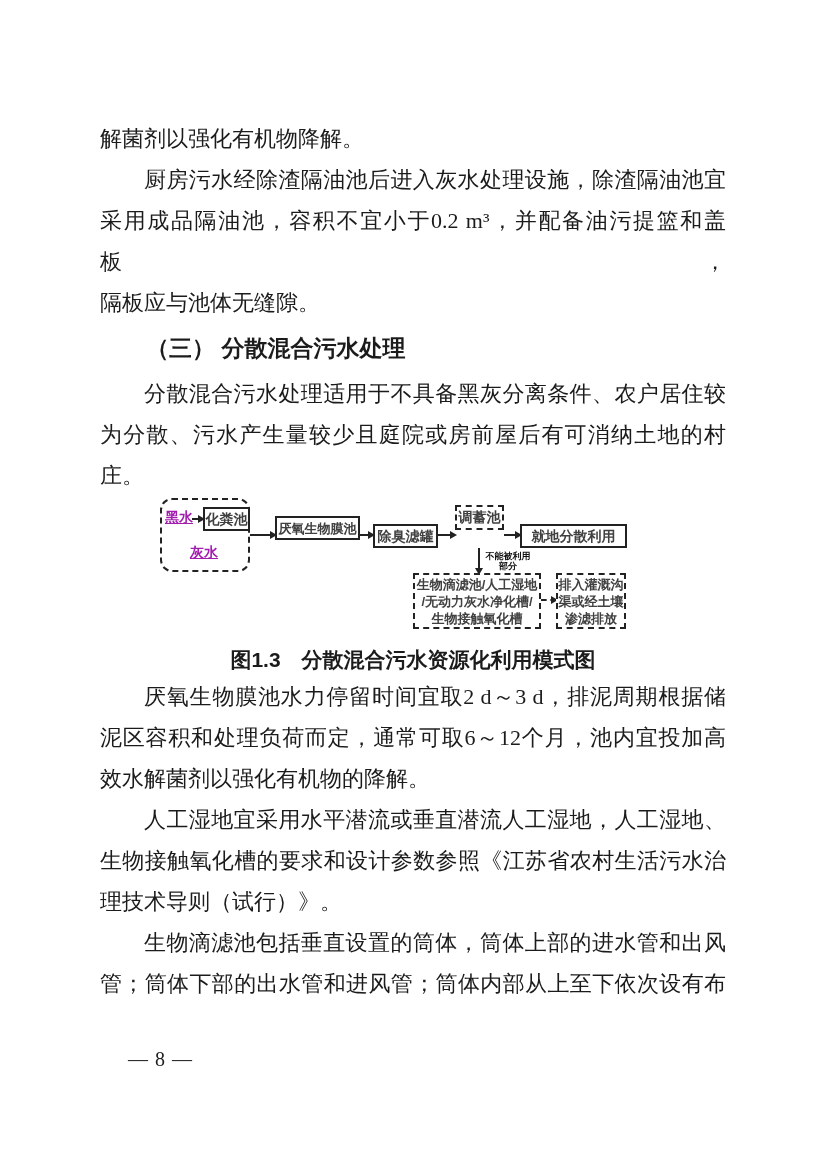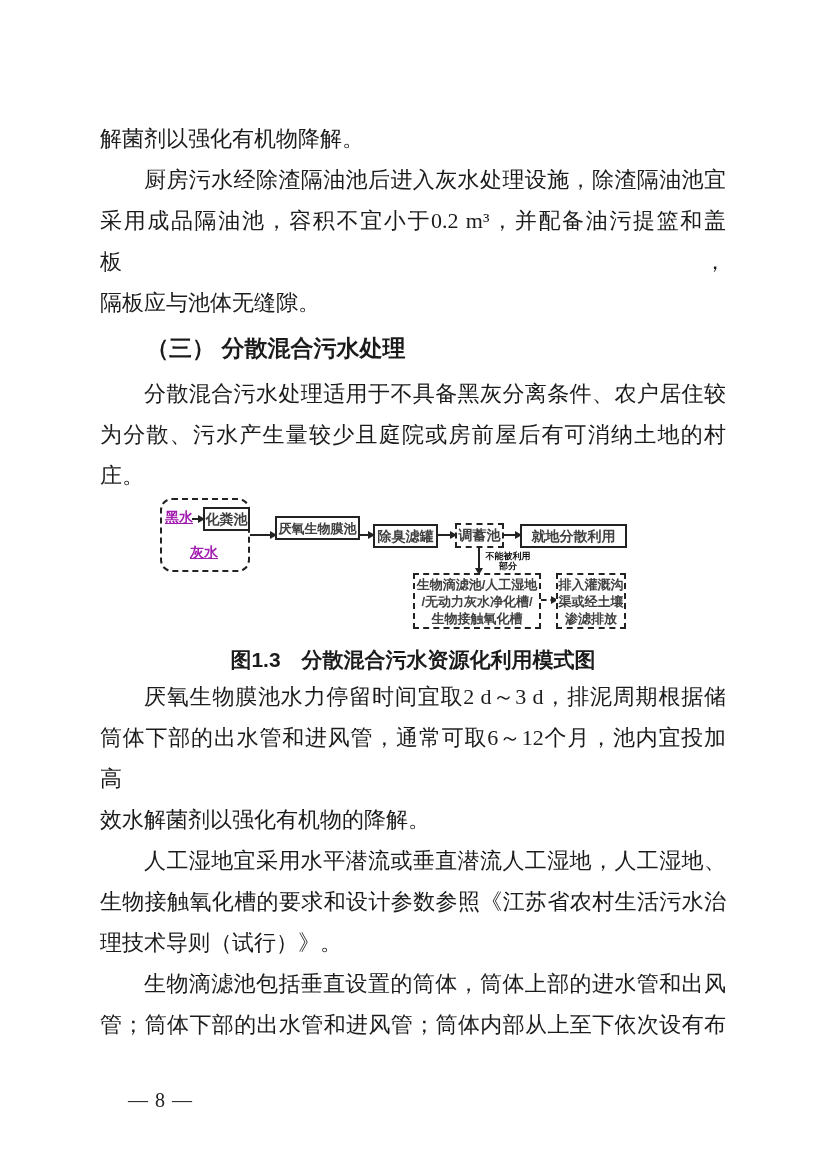--- a/index.html
+++ b/index.html
@@ -85,21 +85,21 @@
     </div>
 
     <div class="ah" style="left:202px;top:38px;width:13px;"></div>
 
     <div class="dnode" style="left:215px;top:28px;width:65px;height:24px;">
       <span>除臭滤罐</span>
     </div>
 
     <div class="ah" style="left:280px;top:38px;width:17px;"></div>
 
-    <div class="dnode dashed" style="left:297px;top:27px;width:49px;height:25px;">
+    <div class="dnode dashed" style="left:297px;top:9px;width:49px;height:25px;">
       <span>调蓄池</span>
     </div>
 
     <div class="ah" style="left:346px;top:38px;width:16px;"></div>
 
     <div class="dnode" style="left:362px;top:28px;width:107px;height:24px;">
       <span>就地分散利用</span>
     </div>
 
     <div class="av" style="left:320px;top:52px;height:25px;"></div>
@@ -119,21 +119,21 @@
     <div class="dnode dashed m13" style="left:398px;top:77px;width:70px;height:56px;">
       <div>排入灌溉沟</div>
       <div>渠或经土壤</div>
       <div>渗滤排放</div>
     </div>
   </div>
 
   <div class="figcap">图1.3　分散混合污水资源化利用模式图</div>
 
   <div class="bl fill ind">厌氧生物膜池水力停留时间宜取2 d～3 d，排泥周期根据储</div>
-  <div class="bl fill">筒体下部的出水管和进风管，通常可取6～12个月，池内宜投加高</div>
+  <div class="bl fill">泥区容积和处理负荷而定，通常可取6～12个月，池内宜投加高</div>
   <div class="bl endl">效水解菌剂以强化有机物的降解。</div>
 
   <div class="bl fill ind">人工湿地宜采用水平潜流或垂直潜流人工湿地，人工湿地、</div>
   <div class="bl fill">生物接触氧化槽的要求和设计参数参照《江苏省农村生活污水治</div>
   <div class="bl endl">理技术导则（试行）》。</div>
 
   <div class="bl fill ind">生物滴滤池包括垂直设置的筒体，筒体上部的进水管和出风</div>
   <div class="bl fill">管；筒体下部的出水管和进风管；筒体内部从上至下依次设有布</div>
 
   <div class="footer">— 8 —</div>

